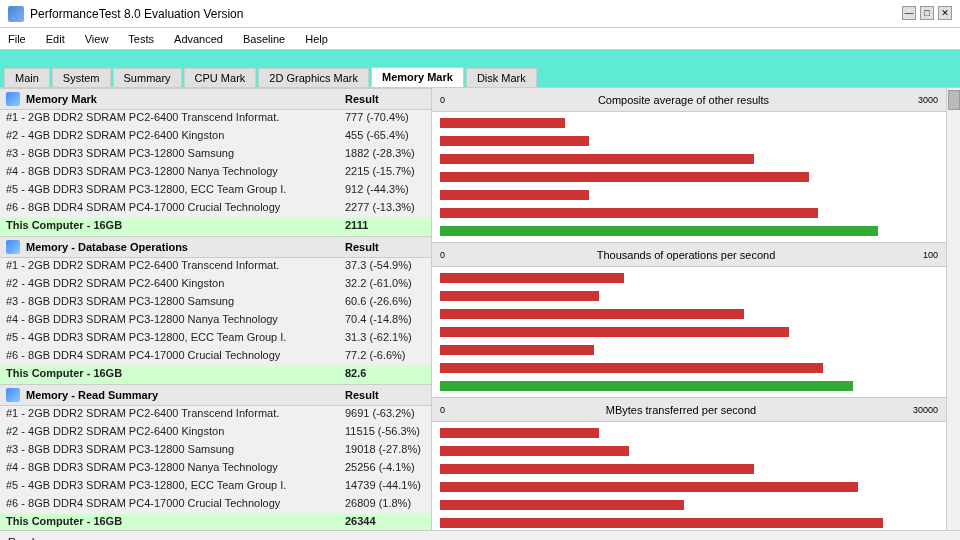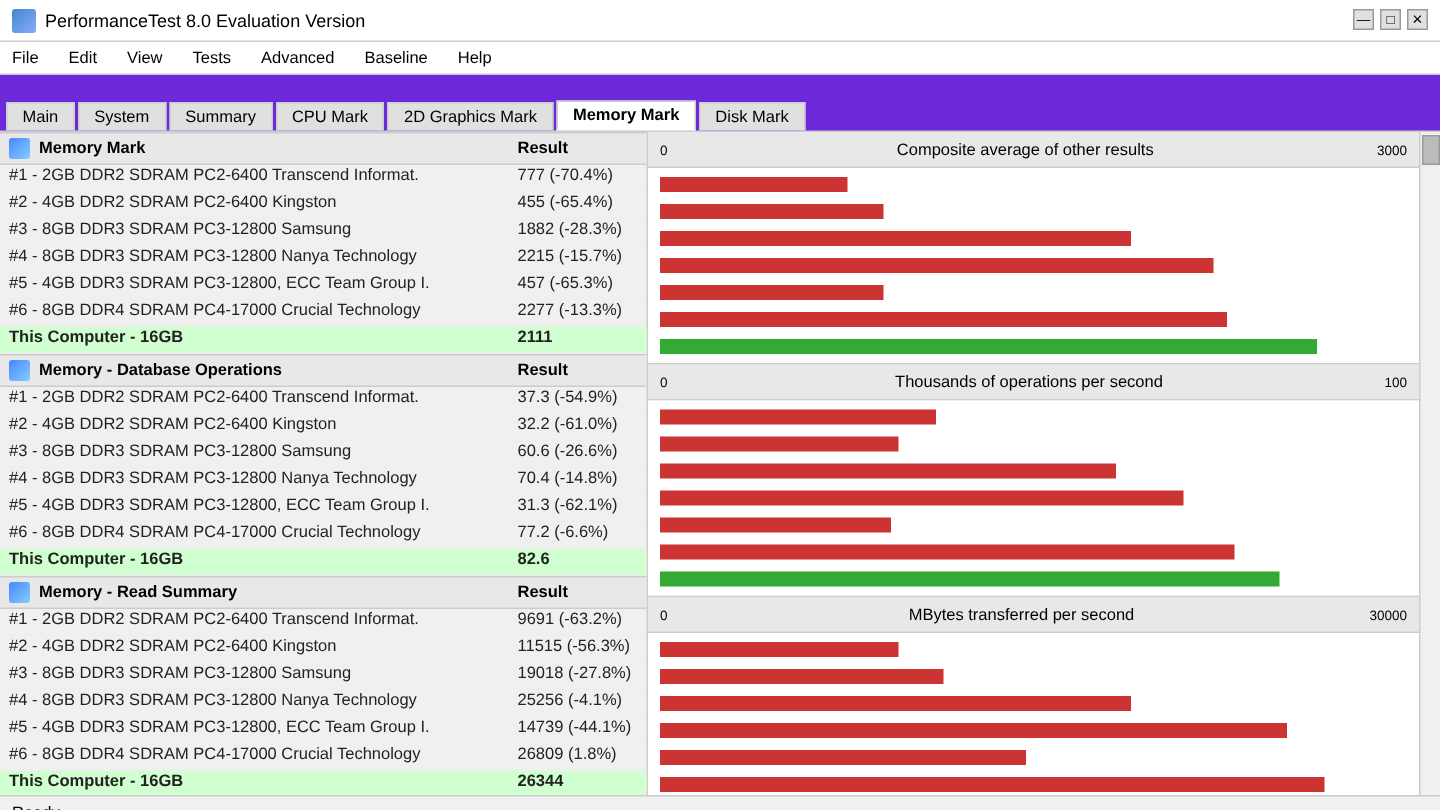--- a/index.html
+++ b/index.html
@@ -27,21 +27,21 @@
       display: flex;
       align-items: center;
       padding: 2px 4px;
       height: 22px;
       gap: 12px;
     }
     .menu-item { font-size: 11px; cursor: pointer; padding: 2px 4px; }
 
     
     .tab-bar {
-      background: #6d28d9;
+      background: #5eead4;
       border-bottom: 1px solid #ccc;
       display: flex;
       align-items: flex-end;
       padding: 2px 4px 0;
       height: 38px;
     }
     .tab {
       padding: 3px 10px;
       border: 1px solid #ccc;
       border-bottom: none;
@@ -225,21 +225,21 @@
       <div class="data-row">
       <span class="row-label">#3 - 8GB DDR3 SDRAM PC3-12800 Samsung</span>
       <span class="row-result">1882 (-28.3%)</span>
     </div>
       <div class="data-row">
       <span class="row-label">#4 - 8GB DDR3 SDRAM PC3-12800 Nanya Technology</span>
       <span class="row-result">2215 (-15.7%)</span>
     </div>
       <div class="data-row">
       <span class="row-label">#5 - 4GB DDR3 SDRAM PC3-12800, ECC Team Group I.</span>
-      <span class="row-result">457 (-65.3%)</span>
+      <span class="row-result">912 (-44.3%)</span>
     </div>
       <div class="data-row">
       <span class="row-label">#6 - 8GB DDR4 SDRAM PC4-17000 Crucial Technology</span>
       <span class="row-result">2277 (-13.3%)</span>
     </div>
       <div class="data-row highlight">
       <span class="row-label this-computer">This Computer - 16GB</span>
       <span class="row-result this-computer">2111</span>
     </div>
       <div class="section-header">

